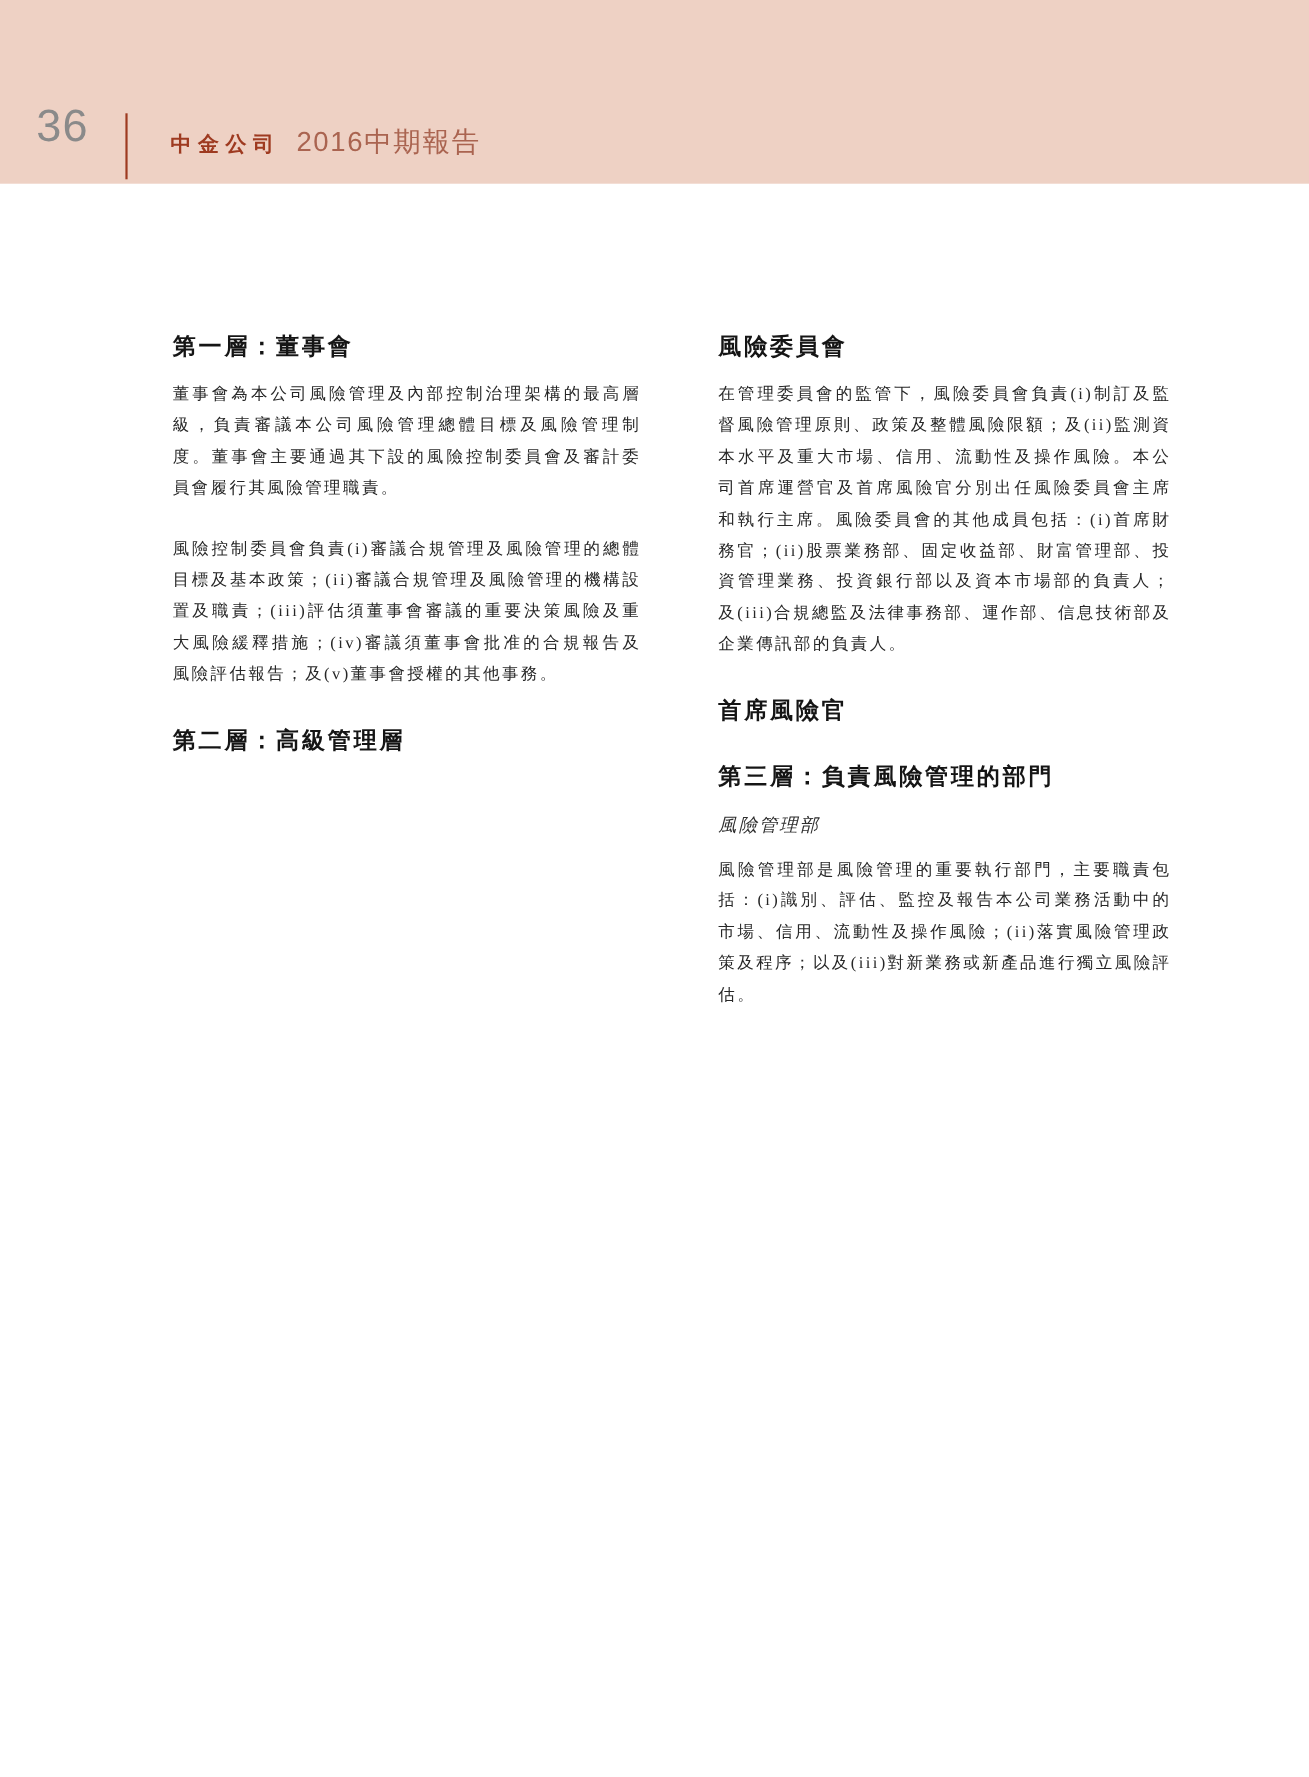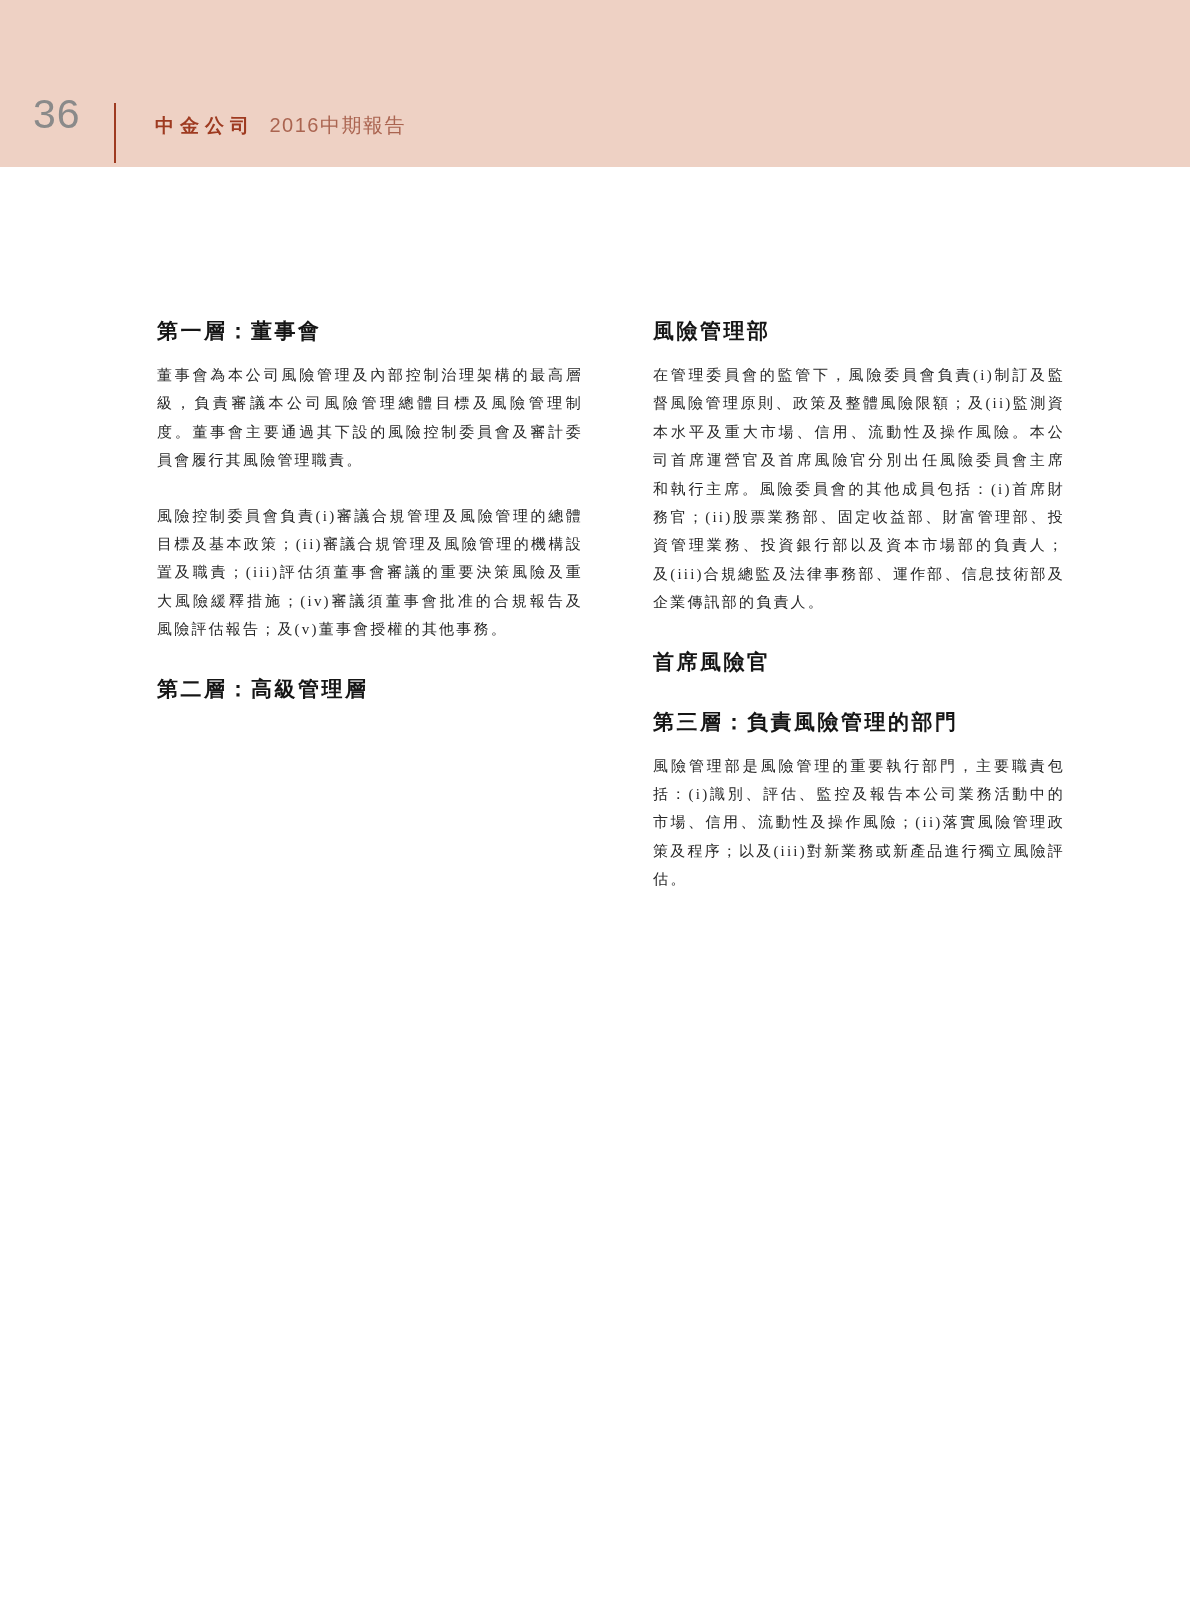--- a/index.html
+++ b/index.html
@@ -35,42 +35,42 @@
     white-space:nowrap;
     font-family:"Liberation Sans","DejaVu Sans",sans-serif;
   }
   .company {
     font-weight:bold;
     font-size:19px;
     letter-spacing:6px;
     color:var(--accent, #9e3a20);
   }
   .report {
-    font-size:20px;
+    font-size:25px;
     letter-spacing:1.5px;
     color:var(--report-title, #aa6450);
     margin-left:10px;
     text-align:right;
   }
   
   .col {
     position:absolute; top:300px;
     color:var(--body-text, #272727);
   }
   .col-left  { left:157px; width:426px; }
   .col-right { left:653px; width:412px; }
   .col h2 {
     font-size:21px;
     font-weight:bold;
     color:#151515;
     letter-spacing:2.5px;
     line-height:30px;
     margin:30px 0 15px 0;
   }
-  .col h2:first-child { margin-top:16px; }
+  .col h2:first-child { margin-top:0; }
   .col p {
     font-size:15px;
     line-height:28.4px;
     letter-spacing:2.2px;
     text-align:justify;
     margin:0 0 27px 0;
   }
   .col p:last-child { margin-bottom:0; }
   .subhead {
     font-style:italic;
@@ -96,20 +96,21 @@
   </header>
 
   <section class="col col-left">
     <h2>第一層：董事會</h2>
     <p>董事會為本公司風險管理及內部控制治理架構的最高層級，負責審議本公司風險管理總體目標及風險管理制度。董事會主要通過其下設的風險控制委員會及審計委員會履行其風險管理職責。</p>
     <p>風險控制委員會負責(i)審議合規管理及風險管理的總體目標及基本政策；(ii)審議合規管理及風險管理的機構設置及職責；(iii)評估須董事會審議的重要決策風險及重大風險緩釋措施；(iv)審議須董事會批准的合規報告及風險評估報告；及(v)董事會授權的其他事務。</p>
     <h2>第二層：高級管理層</h2>
   </section>
 
   <section class="col col-right">
-    <h2>風險管理部</h2>
+    <h2>風險委員會</h2>
     <p>在管理委員會的監管下，風險委員會負責(i)制訂及監督風險管理原則、政策及整體風險限額；及(ii)監測資本水平及重大市場、信用、流動性及操作風險。本公司首席運營官及首席風險官分別出任風險委員會主席和執行主席。風險委員會的其他成員包括：(i)首席財務官；(ii)股票業務部、固定收益部、財富管理部、投資管理業務、投資銀行部以及資本市場部的負責人；及(iii)合規總監及法律事務部、運作部、信息技術部及企業傳訊部的負責人。</p>
     <h2>首席風險官</h2>
     <h2>第三層：負責風險管理的部門</h2>
+    <p class="subhead">風險管理部</p>
     <p>風險管理部是風險管理的重要執行部門，主要職責包括：(i)識別、評估、監控及報告本公司業務活動中的市場、信用、流動性及操作風險；(ii)落實風險管理政策及程序；以及(iii)對新業務或新產品進行獨立風險評估。</p>
   </section>
 
 </div>
 
 </body></html>

